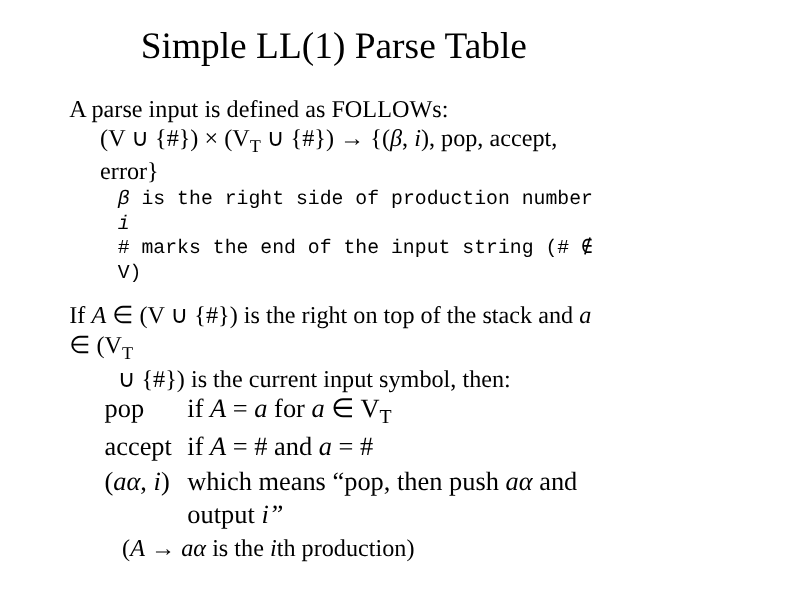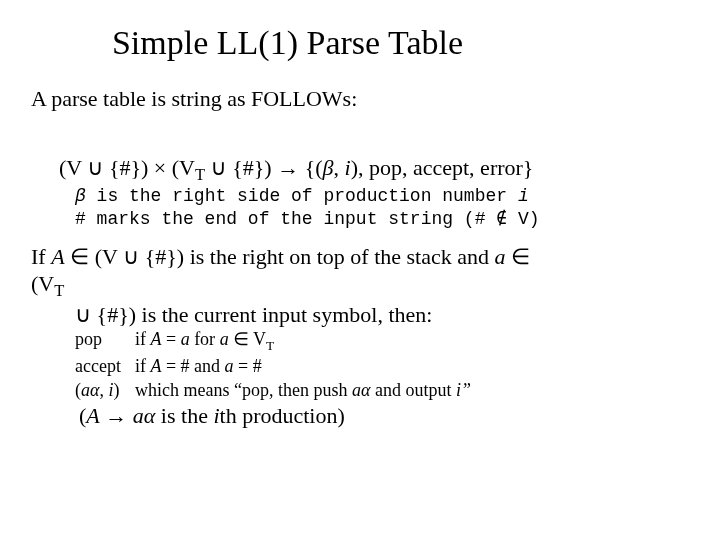--- a/index.html
+++ b/index.html
@@ -8,66 +8,66 @@
     width: 720px;
     height: 540px;
     background: #fff;
     font-family: "Times New Roman", Times, serif;
     color: #000;
   }
   .slide {
     box-sizing: border-box;
     width: 588px;
     height: 540px;
-    padding: 20px 44px 0 31px;
+    padding: 20px 44px 0 63px;
   }
   .title {
     text-align: center;
     font-size: 34px;
     margin: 4px 0 24px 0;
     font-weight: normal;
   }
   .body {
     font-size: 22px;
     line-height: 1.22;
   }
-  .indent1 { margin-left: 28px; margin-top: 42px; }
+  .indent1 { margin-left: 28px; }
   .indent2 { margin-left: 44px; }
   .indent3 { margin-left: 48px; }
   .small {
     font-size: 18px;
     line-height: 1.25;
     font-family: Liberation Mono, monospace;
   }
   .smaller {
     font-size: 16px;
   }
   .gap { height: 14px; }
   .ital { font-style: italic; }
   .sub { vertical-align: sub; font-size: 0.75em; }
   table.cases {
     border-collapse: collapse;
-    margin-left: 44px;
-    font-size: 18px;
+    margin-left: 32px;
+    font-size: 24px;
   }
   table.cases td {
     padding: 0 14px 2px 0;
     vertical-align: top;
   }
 </style>
 </head>
 <body>
 
 <div class="slide">
 
   <div class="title">Simple LL(1) Parse Table</div>
 
   <div class="body">
 
-    <div>A parse table is string as FOLLOWs:</div>
+    <div>A parse input is defined as FOLLOWs:</div>
 
     <div class="indent1">
       <span>(V ∪ {#}) × (V</span><span class="sub">T</span><span> ∪ {#}) → {(</span><span class="ital">β</span><span>, </span><span class="ital">i</span><span>), pop, accept, error}</span>
     </div>
 
 
     <div class="indent2 small">
       <span class="ital">β</span><span> is the right side of production number </span><span class="ital">i</span>
     </div>
     <div class="indent2 small"># marks the end of the input string (# ∉ V)</div>

